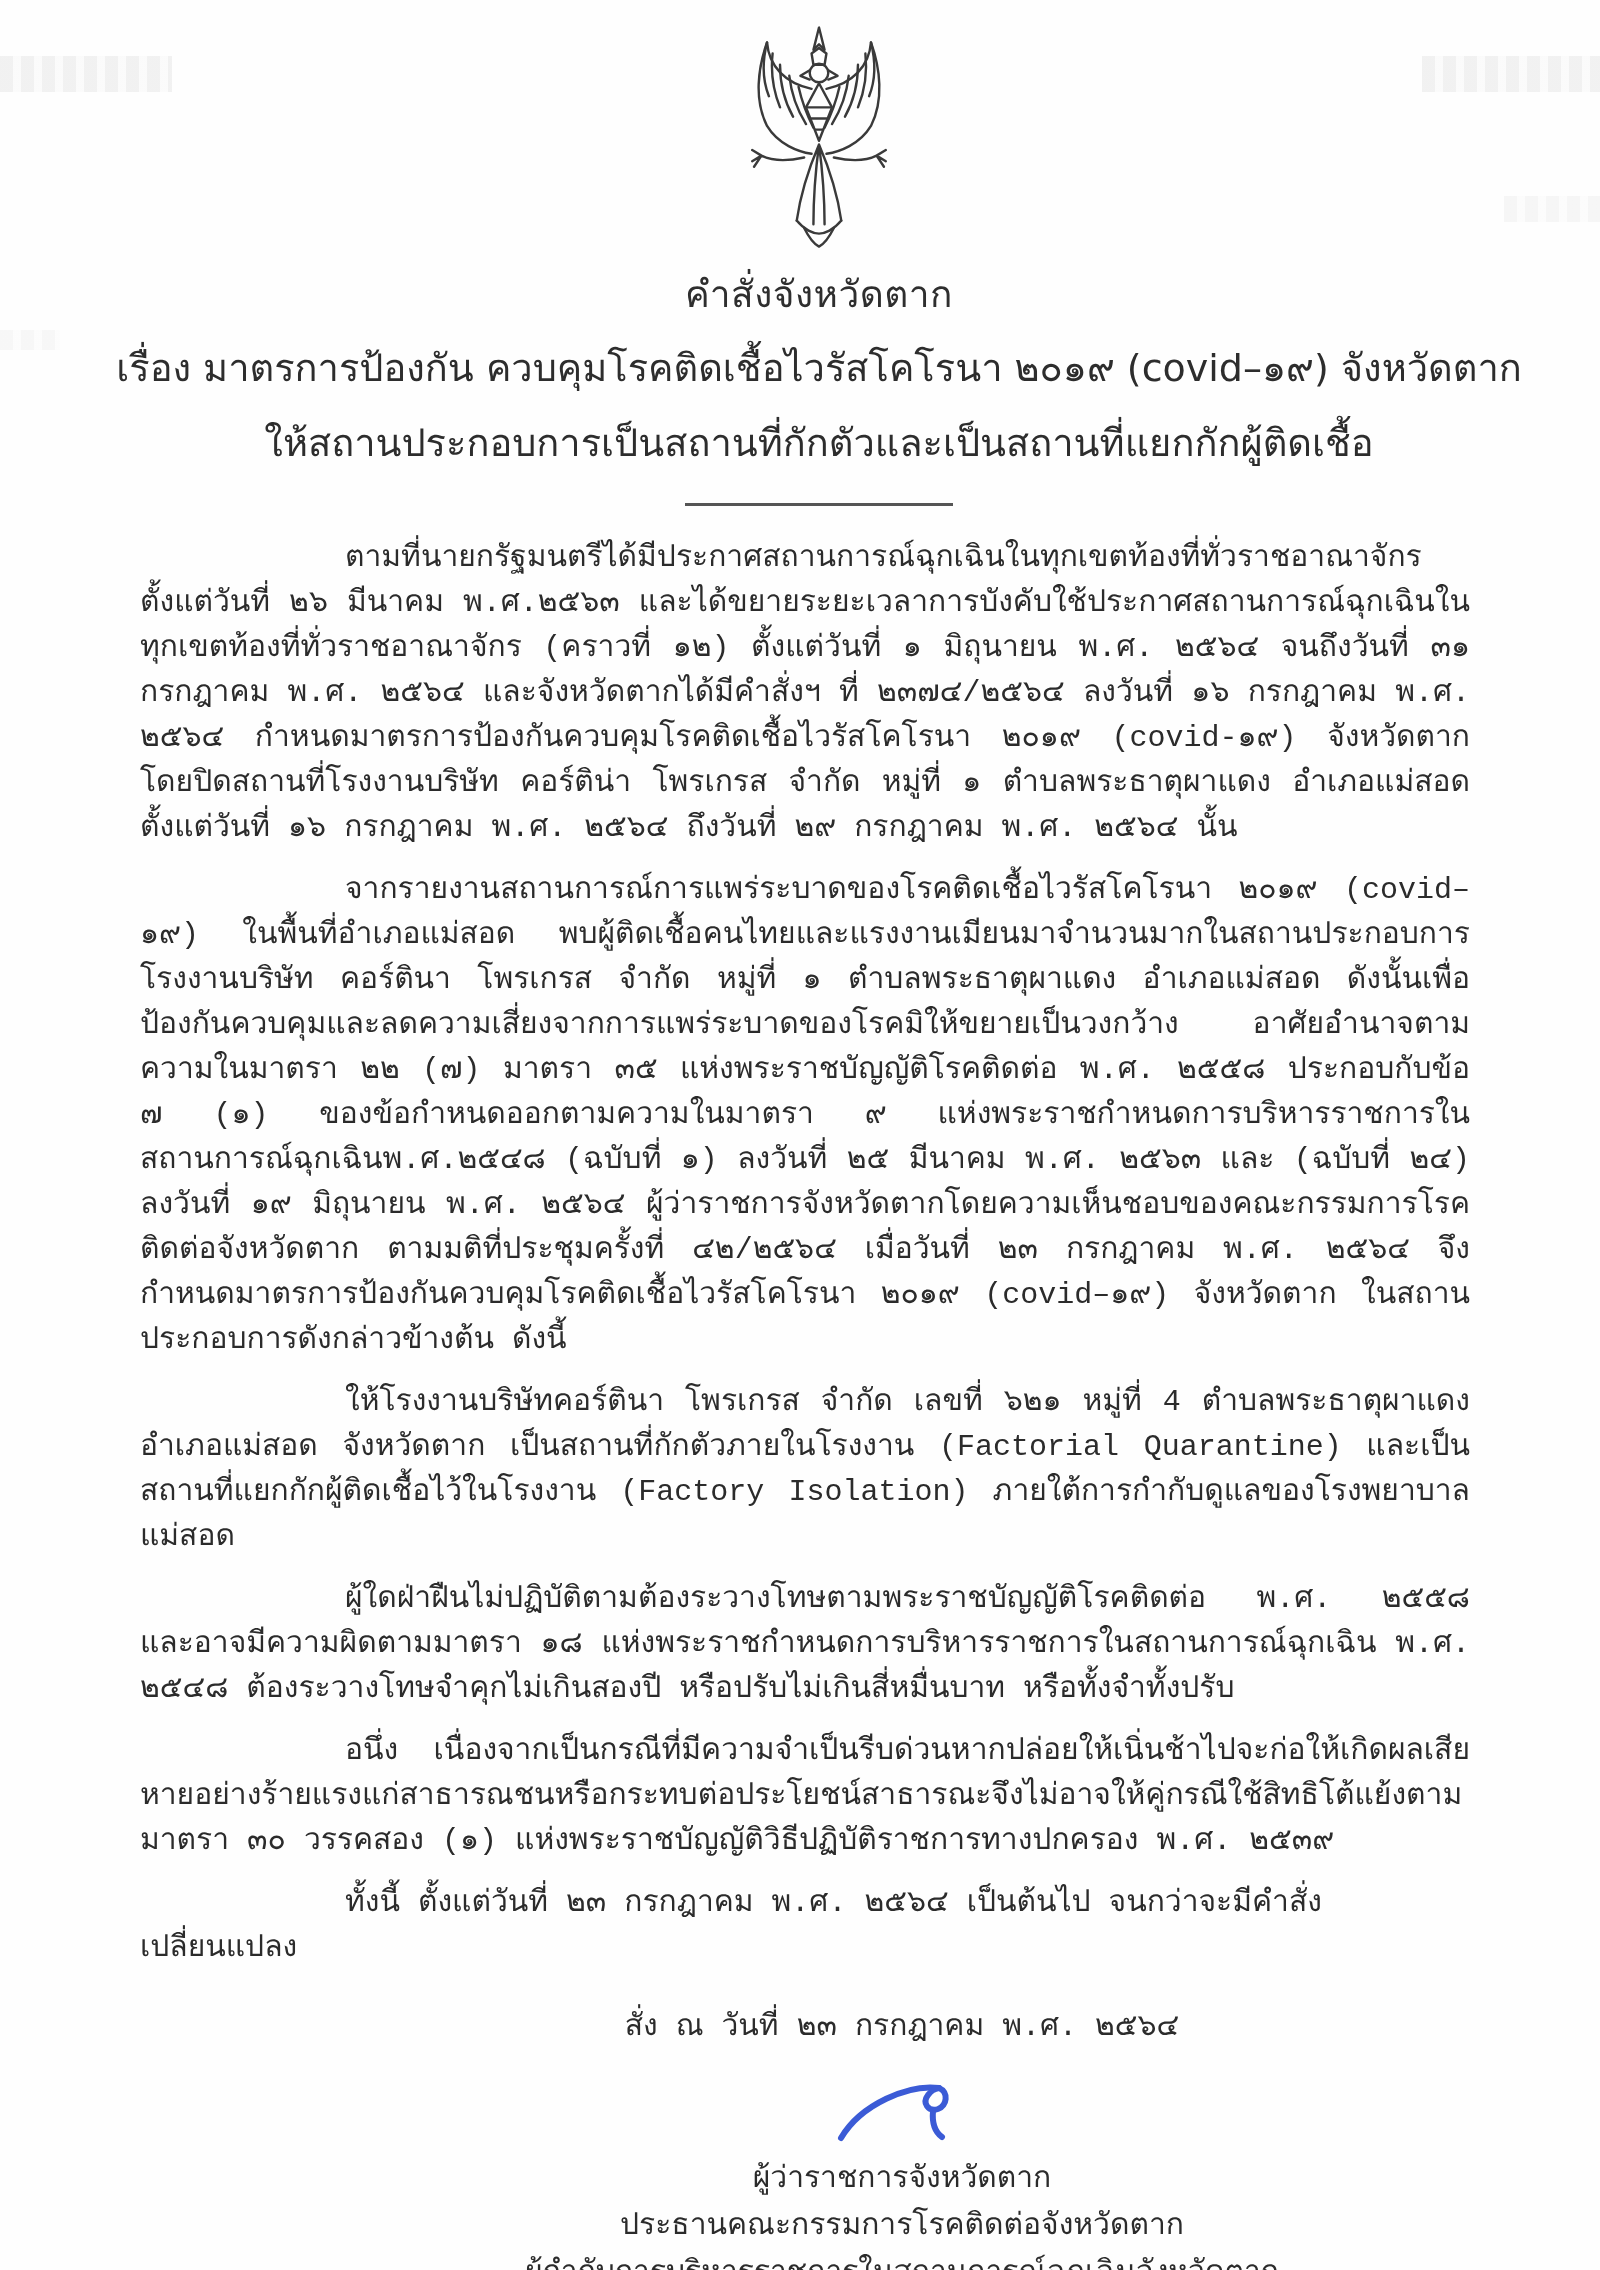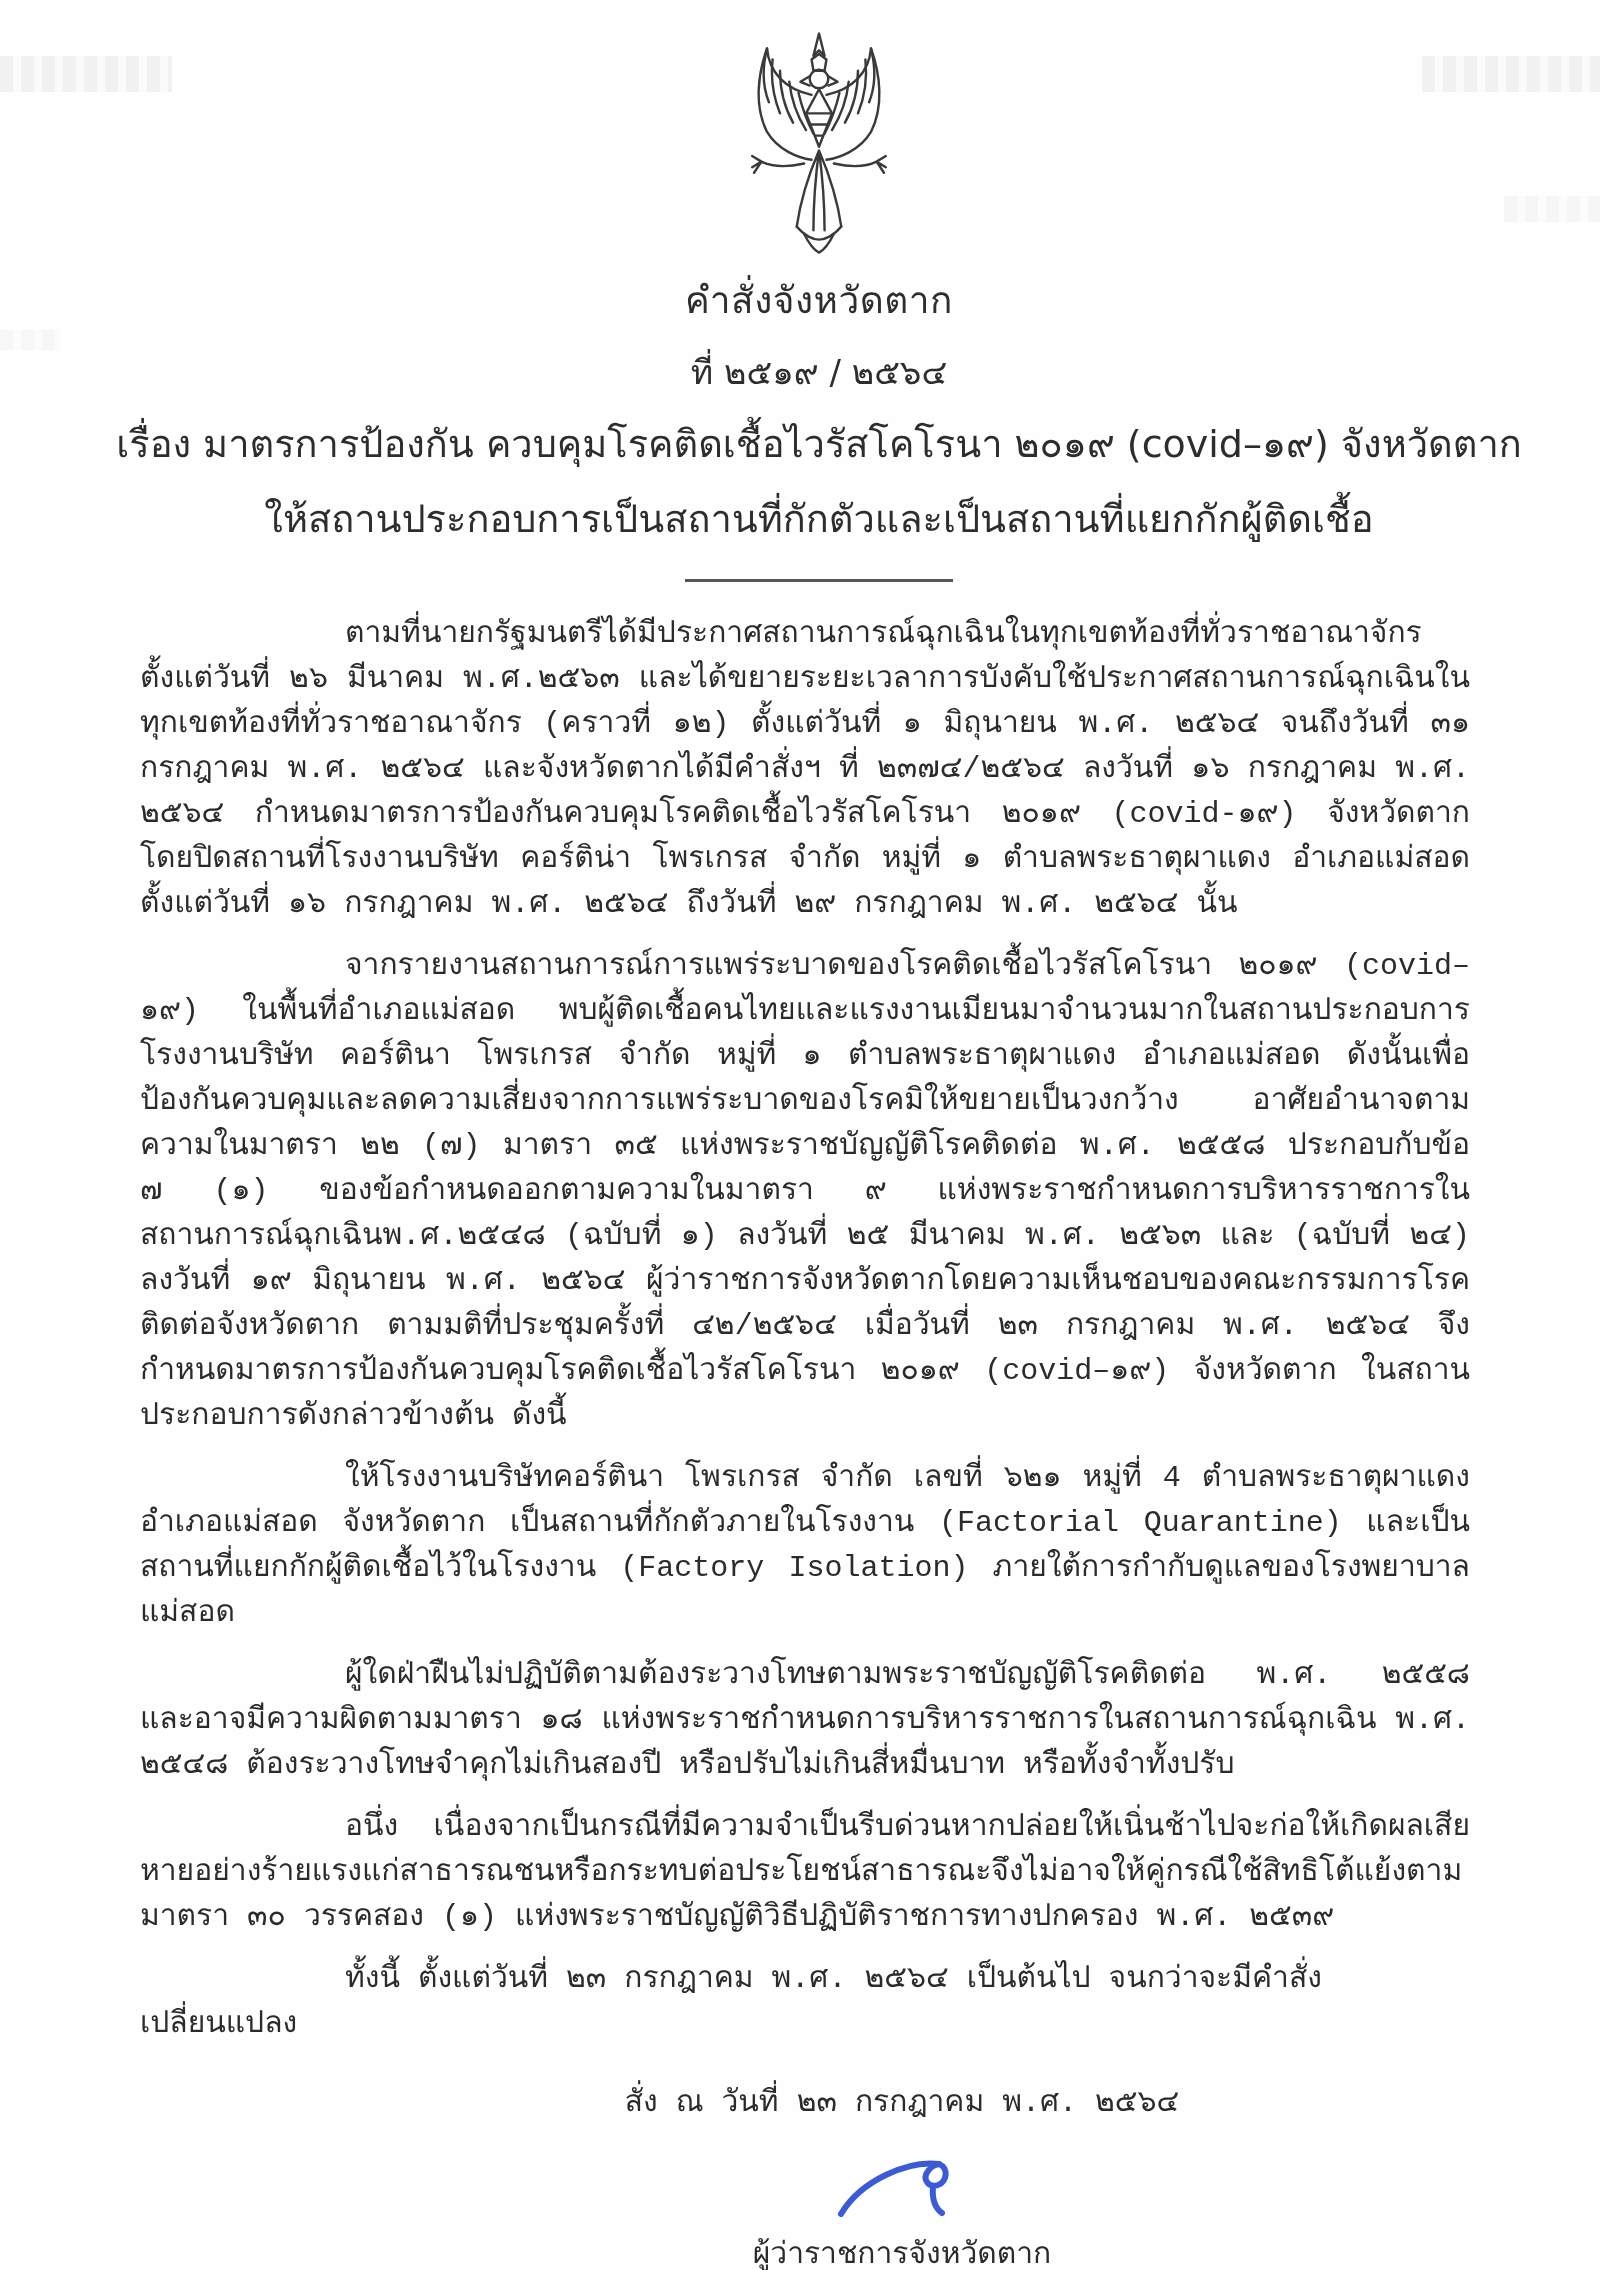--- a/index.html
+++ b/index.html
@@ -15,21 +15,21 @@
   
   .scan-band{
     position:absolute;height:36px;opacity:.55;z-index:0;
     background:repeating-linear-gradient(90deg,#e7e7e7 0 13px,#f8f8f8 13px 21px);
   }
   .band-left{left:0;top:56px;width:172px;}
   .band-right{right:0;top:56px;width:178px;}
   .band-right2{right:0;top:196px;width:96px;height:26px;opacity:.35;}
   .band-left2{left:0;top:330px;width:60px;height:20px;opacity:.3;}
 
-  .header{position:relative;z-index:1;text-align:center;padding-top:28px;margin-left:38px;}
+  .header{position:relative;z-index:1;text-align:center;padding-top:22px;margin-left:38px;}
   .emblem{display:block;margin:0 auto;}
   .emblem path,.emblem circle,.emblem line,.emblem ellipse,.emblem polyline{
     fill:none;stroke:#3a3a3a;stroke-width:2.6;stroke-linecap:round;stroke-linejoin:round;
   }
   .doc-title{font-size:37px;letter-spacing:.5px;margin-top:10px;color:#2e2e2e;}
   .doc-no{font-size:34px;margin-top:16px;}
   .subject{font-size:38px;margin-top:14px;}
   .divider{width:268px;height:3px;background:#555;margin:30px auto 0;}
 
   .content{position:relative;z-index:1;padding:30px 130px 0 140px;font-size:30px;line-height:45px;color:#2b2b2b;font-family:Liberation Mono, monospace;}
@@ -74,21 +74,20 @@
 
       <path d="M104 146 C86 150 70 150 58 144 M58 144 L48 138 M58 144 L48 150 M58 144 L50 156"></path>
       <path d="M136 146 C154 150 170 150 182 144 M182 144 L192 138 M182 144 L192 150 M182 144 L190 156"></path>
 
       <path d="M120 132 C108 160 100 186 96 214 M120 132 C116 162 114 190 114 218 M120 132 C124 162 126 190 126 218 M120 132 C132 160 140 186 144 214"></path>
       <path d="M96 214 C104 224 114 228 120 228 C126 228 136 224 144 214"></path>
       <path d="M104 222 C110 234 116 240 120 242 C124 240 130 234 136 222"></path>
     </svg>
 
     <div class="doc-title">คำสั่งจังหวัดตาก</div>
-    <div class="doc-no">ที่ ๒๕๑๙ / ๒๕๖๔</div>
     <div class="subject">เรื่อง  มาตรการป้องกัน ควบคุมโรคติดเชื้อไวรัสโคโรนา ๒๐๑๙ (covid–๑๙) จังหวัดตาก</div>
     <div class="subject">ให้สถานประกอบการเป็นสถานที่กักตัวและเป็นสถานที่แยกกักผู้ติดเชื้อ</div>
     <div class="divider"></div>
   </div>
 
   <div class="content">
     <p>ตามที่นายกรัฐมนตรีได้มีประกาศสถานการณ์ฉุกเฉินในทุกเขตท้องที่ทั่วราชอาณาจักรตั้งแต่วันที่ ๒๖ มีนาคม พ.ศ.๒๕๖๓ และได้ขยายระยะเวลาการบังคับใช้ประกาศสถานการณ์ฉุกเฉินในทุกเขตท้องที่ทั่วราชอาณาจักร (คราวที่ ๑๒) ตั้งแต่วันที่ ๑ มิถุนายน พ.ศ. ๒๕๖๔ จนถึงวันที่ ๓๑ กรกฎาคม พ.ศ. ๒๕๖๔ และจังหวัดตากได้มีคำสั่งฯ ที่ ๒๓๗๔/๒๕๖๔ ลงวันที่ ๑๖ กรกฎาคม พ.ศ. ๒๕๖๔ กำหนดมาตรการป้องกันควบคุมโรคติดเชื้อไวรัสโคโรนา ๒๐๑๙ (covid-๑๙) จังหวัดตาก โดยปิดสถานที่โรงงานบริษัท คอร์ติน่า โพรเกรส จำกัด หมู่ที่ ๑ ตำบลพระธาตุผาแดง อำเภอแม่สอด ตั้งแต่วันที่ ๑๖ กรกฎาคม พ.ศ. ๒๕๖๔ ถึงวันที่ ๒๙ กรกฎาคม พ.ศ. ๒๕๖๔ นั้น</p>
     <p>จากรายงานสถานการณ์การแพร่ระบาดของโรคติดเชื้อไวรัสโคโรนา ๒๐๑๙ (covid–๑๙) ในพื้นที่อำเภอแม่สอด พบผู้ติดเชื้อคนไทยและแรงงานเมียนมาจำนวนมากในสถานประกอบการโรงงานบริษัท คอร์ตินา โพรเกรส จำกัด หมู่ที่ ๑ ตำบลพระธาตุผาแดง อำเภอแม่สอด ดังนั้นเพื่อป้องกันควบคุมและลดความเสี่ยงจากการแพร่ระบาดของโรคมิให้ขยายเป็นวงกว้าง อาศัยอำนาจตามความในมาตรา ๒๒ (๗) มาตรา ๓๕ แห่งพระราชบัญญัติโรคติดต่อ พ.ศ. ๒๕๕๘ ประกอบกับข้อ ๗ (๑) ของข้อกำหนดออกตามความในมาตรา ๙ แห่งพระราชกำหนดการบริหารราชการในสถานการณ์ฉุกเฉินพ.ศ.๒๕๔๘ (ฉบับที่ ๑) ลงวันที่ ๒๕ มีนาคม พ.ศ. ๒๕๖๓ และ (ฉบับที่ ๒๔) ลงวันที่ ๑๙ มิถุนายน พ.ศ. ๒๕๖๔ ผู้ว่าราชการจังหวัดตากโดยความเห็นชอบของคณะกรรมการโรคติดต่อจังหวัดตาก ตามมติที่ประชุมครั้งที่ ๔๒/๒๕๖๔ เมื่อวันที่ ๒๓ กรกฎาคม พ.ศ. ๒๕๖๔ จึงกำหนดมาตรการป้องกันควบคุมโรคติดเชื้อไวรัสโคโรนา ๒๐๑๙ (covid–๑๙) จังหวัดตาก ในสถานประกอบการดังกล่าวข้างต้น ดังนี้</p>
     <p>ให้โรงงานบริษัทคอร์ตินา โพรเกรส จำกัด เลขที่ ๖๒๑ หมู่ที่ 4 ตำบลพระธาตุผาแดง อำเภอแม่สอด จังหวัดตาก เป็นสถานที่กักตัวภายในโรงงาน (Factorial Quarantine) และเป็นสถานที่แยกกักผู้ติดเชื้อไว้ในโรงงาน (Factory Isolation) ภายใต้การกำกับดูแลของโรงพยาบาลแม่สอด</p>
     <p>ผู้ใดฝ่าฝืนไม่ปฏิบัติตามต้องระวางโทษตามพระราชบัญญัติโรคติดต่อ พ.ศ. ๒๕๕๘ และอาจมีความผิดตามมาตรา ๑๘ แห่งพระราชกำหนดการบริหารราชการในสถานการณ์ฉุกเฉิน พ.ศ. ๒๕๔๘ ต้องระวางโทษจำคุกไม่เกินสองปี หรือปรับไม่เกินสี่หมื่นบาท หรือทั้งจำทั้งปรับ</p>

